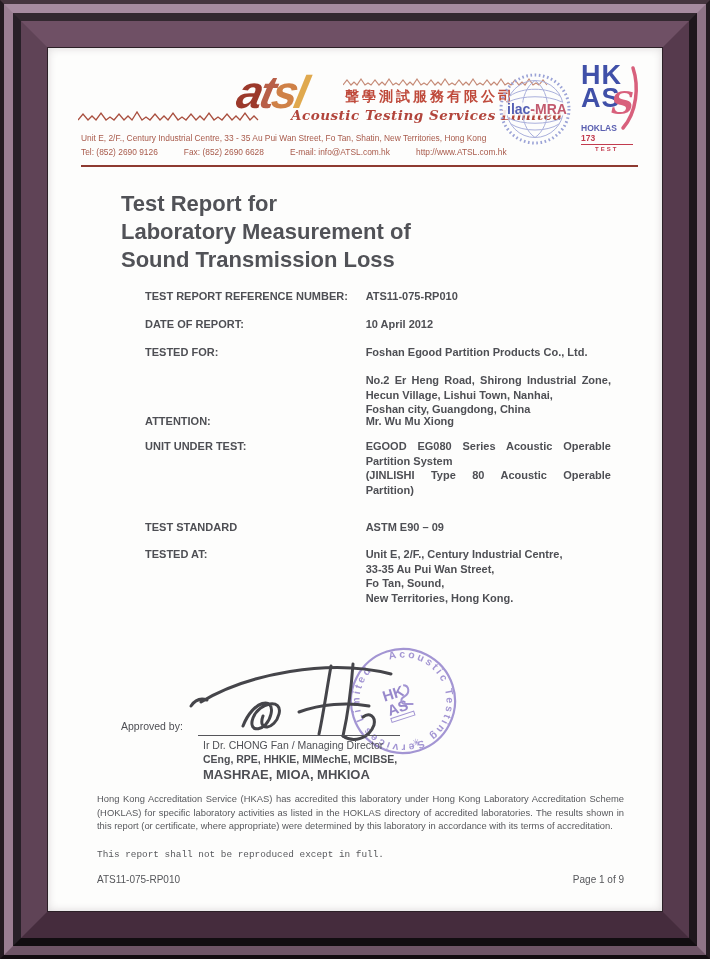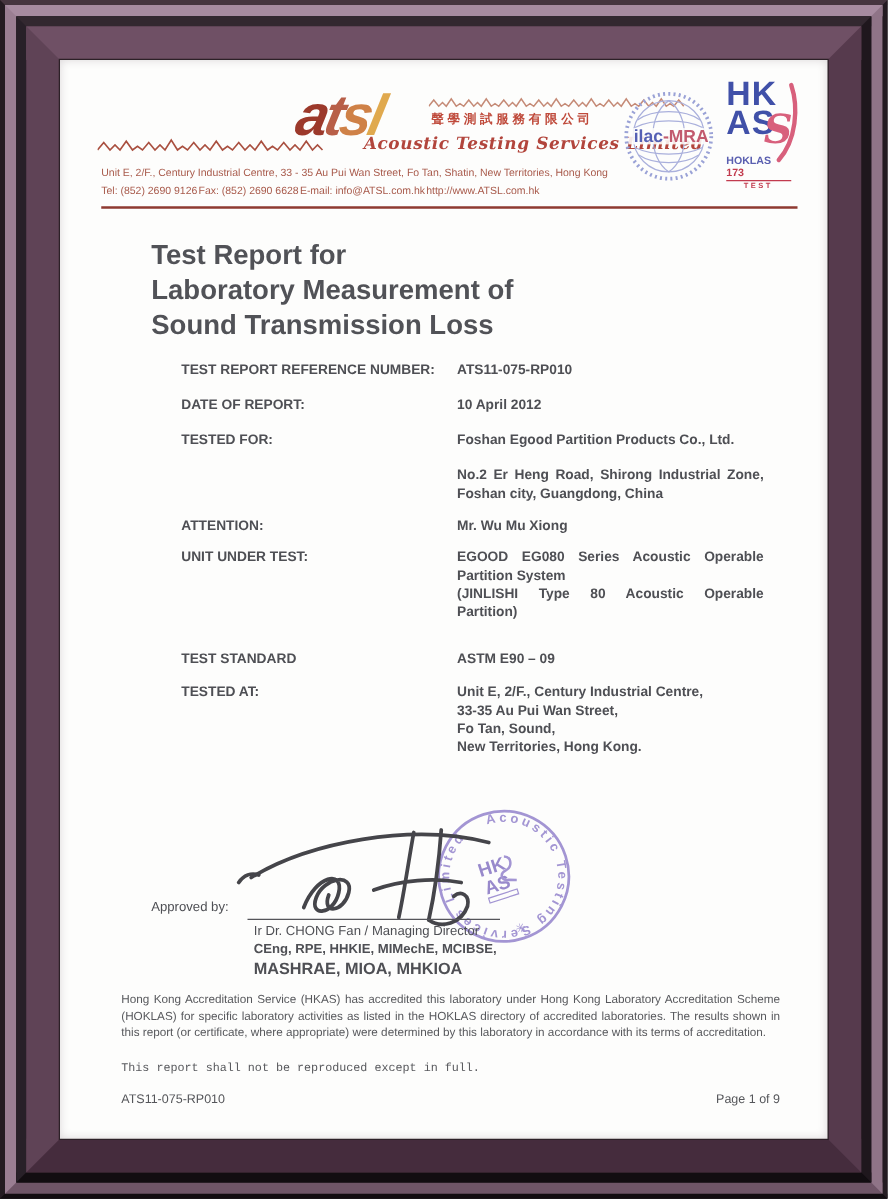--- a/index.html
+++ b/index.html
@@ -20,27 +20,27 @@
   .paper { position:relative; width:100%; height:100%; background:#fdfdfc;
            box-shadow:0 0 0 1px #2c2027, inset 0 0 8px rgba(60,40,55,.18);
            color:#4e4f54; }
   .abs { position:absolute; }
 
   
   .atsl-logo { left:190px; top:22px; transform:skewX(-12deg);
                font-weight:bold; font-style:italic; font-size:46px; line-height:44px;
                letter-spacing:-3px; white-space:nowrap; }
   .L1{color:#9c392b}.L2{color:#b85f48}.L3{color:#cf8147}.L4{color:#e0a94e}
-  .cjk-name { left:297px; top:40px; font-size:10px; font-weight:bold;
+  .cjk-name { left:297px; top:40px; font-size:14px; font-weight:bold;
               letter-spacing:3px; color:#bf4a3b; white-space:nowrap; }
   .en-name  { left:243px; top:59px; font-family:"DejaVu Serif","Liberation Serif",serif;
               font-style:italic; font-weight:bold; font-size:13.5px; color:#b2453c;
               letter-spacing:.5px; white-space:nowrap; }
   .addr1 { left:33px; top:85px;  font-size:8.4px; color:#a85a4b; white-space:nowrap; }
-  .addr2 { left:33px; top:99px;  font-size:8.4px; color:#a85a4b; display:flex; gap:1px; white-space:nowrap;align-items:center; }
+  .addr2 { left:33px; top:99px;  font-size:8.4px; color:#a85a4b; display:flex; gap:26px; white-space:nowrap;align-items:center; }
   .hrule { left:33px; top:117px; width:557px; height:2px; background:#8e3a31; }
 
   .wave-left  { left:30px;  top:62px;  }
   .wave-right { left:295px; top:28px;  }
 
   .ilac { left:450px; top:24px; }
   .hkas { left:533px; top:16px; width:64px; text-align:left; }
   .hkas-letters { font-weight:bold; font-size:27px; line-height:23px;
                   color:#4050a8; letter-spacing:1px; }
   .hkas-s { position:absolute; left:30px; top:20px; font-family:"DejaVu Serif",serif;
@@ -156,20 +156,21 @@
 
       <div class="abs frow" style="top:297px">
         <div class="flabel">TESTED FOR:</div>
         <div class="fval">Foshan Egood Partition Products Co., Ltd.</div>
       </div>
 
       <div class="abs frow" style="top:325px">
         <div class="flabel"></div>
         <div class="fval">
           <div class="stretch">No.2 Er Heng Road, Shirong Industrial Zone,</div>
+          <div>Hecun Village, Lishui Town, Nanhai,</div>
           <div>Foshan city, Guangdong, China</div>
         </div>
       </div>
 
       <div class="abs frow" style="top:366px">
         <div class="flabel">ATTENTION:</div>
         <div class="fval">Mr. Wu Mu Xiong</div>
       </div>
 
       <div class="abs frow" style="top:391px">

